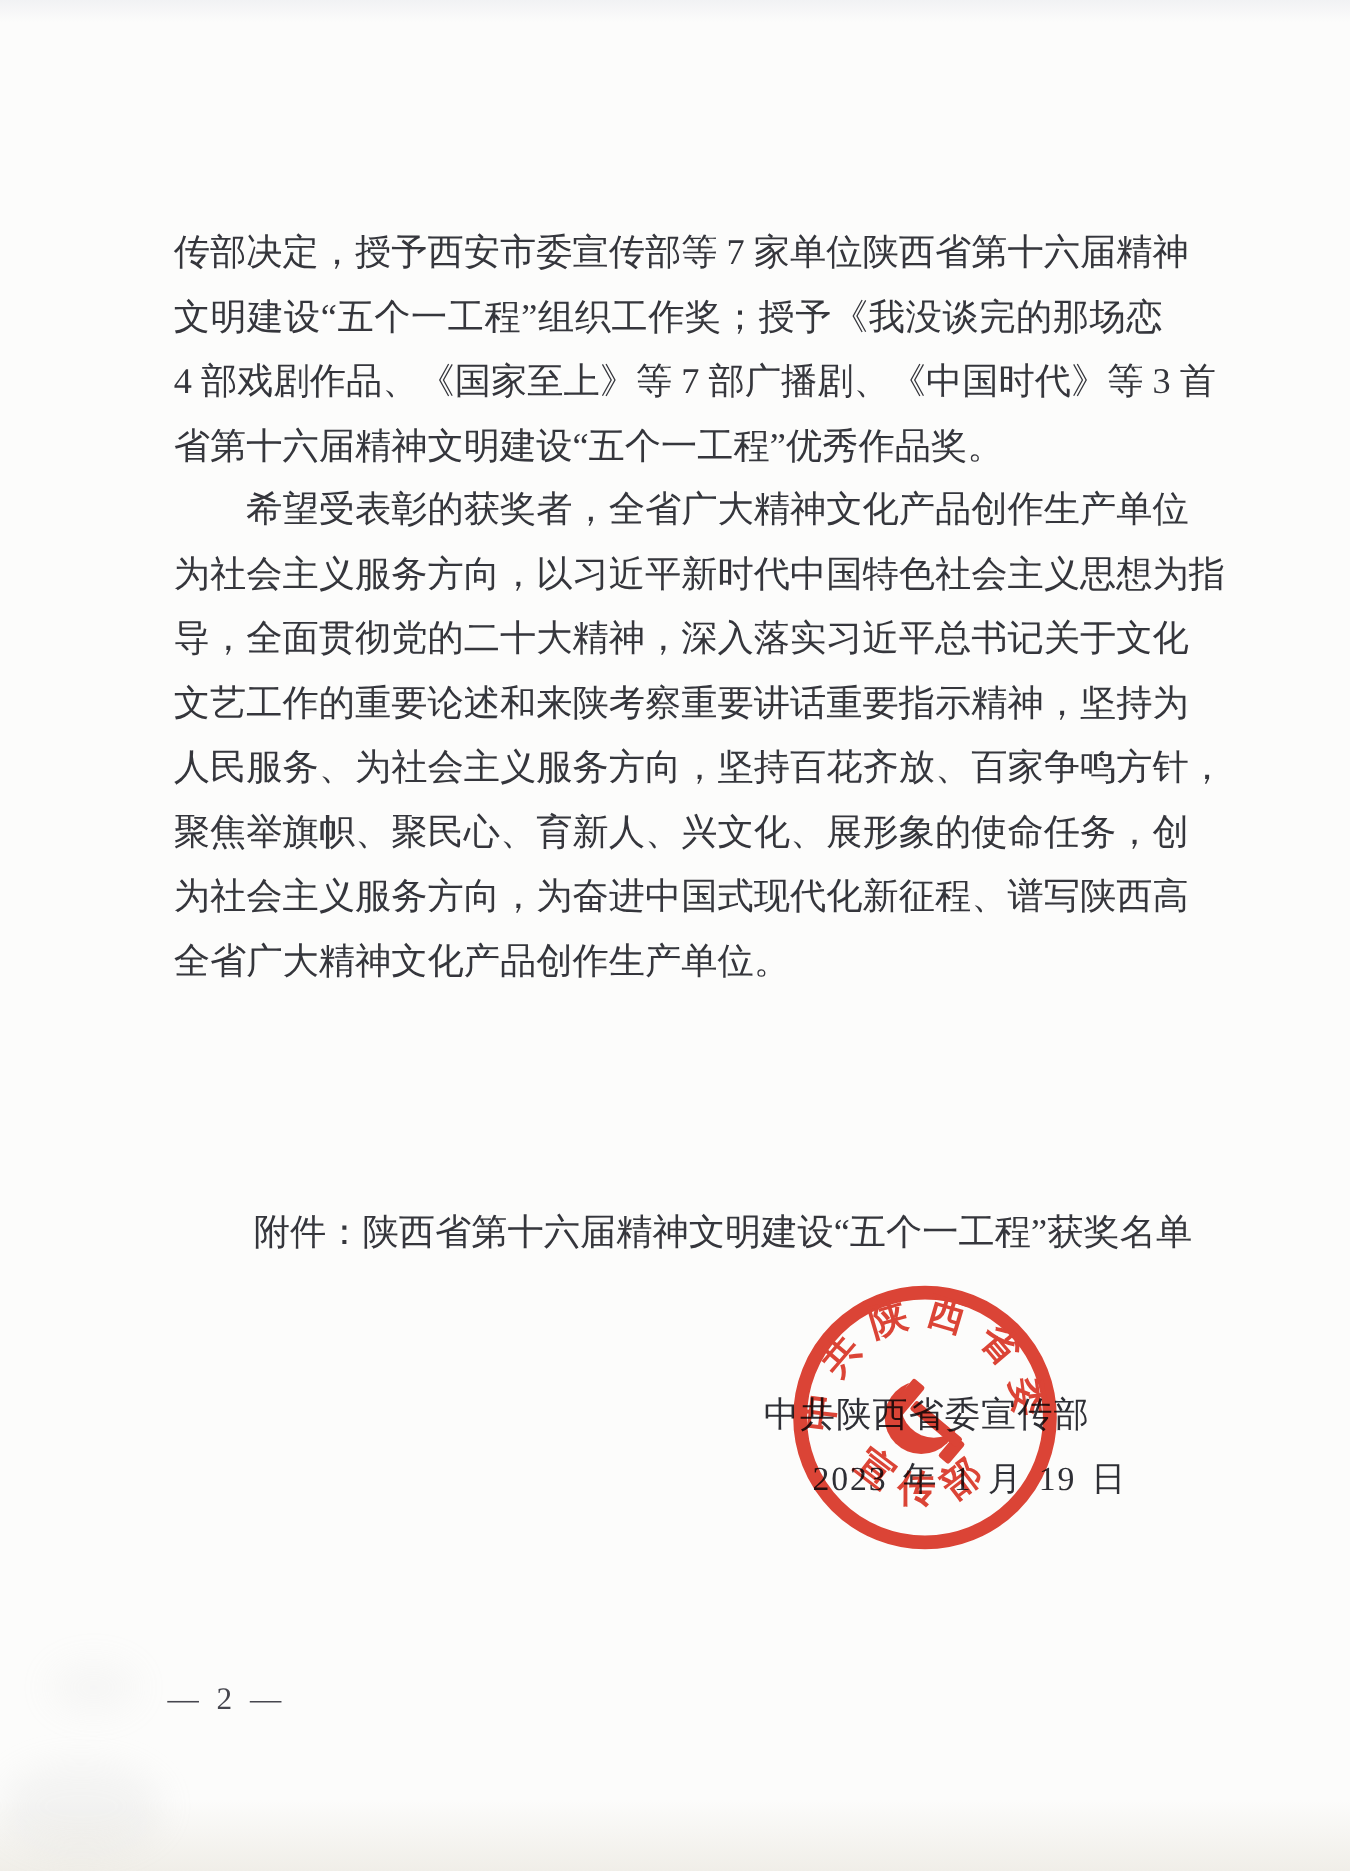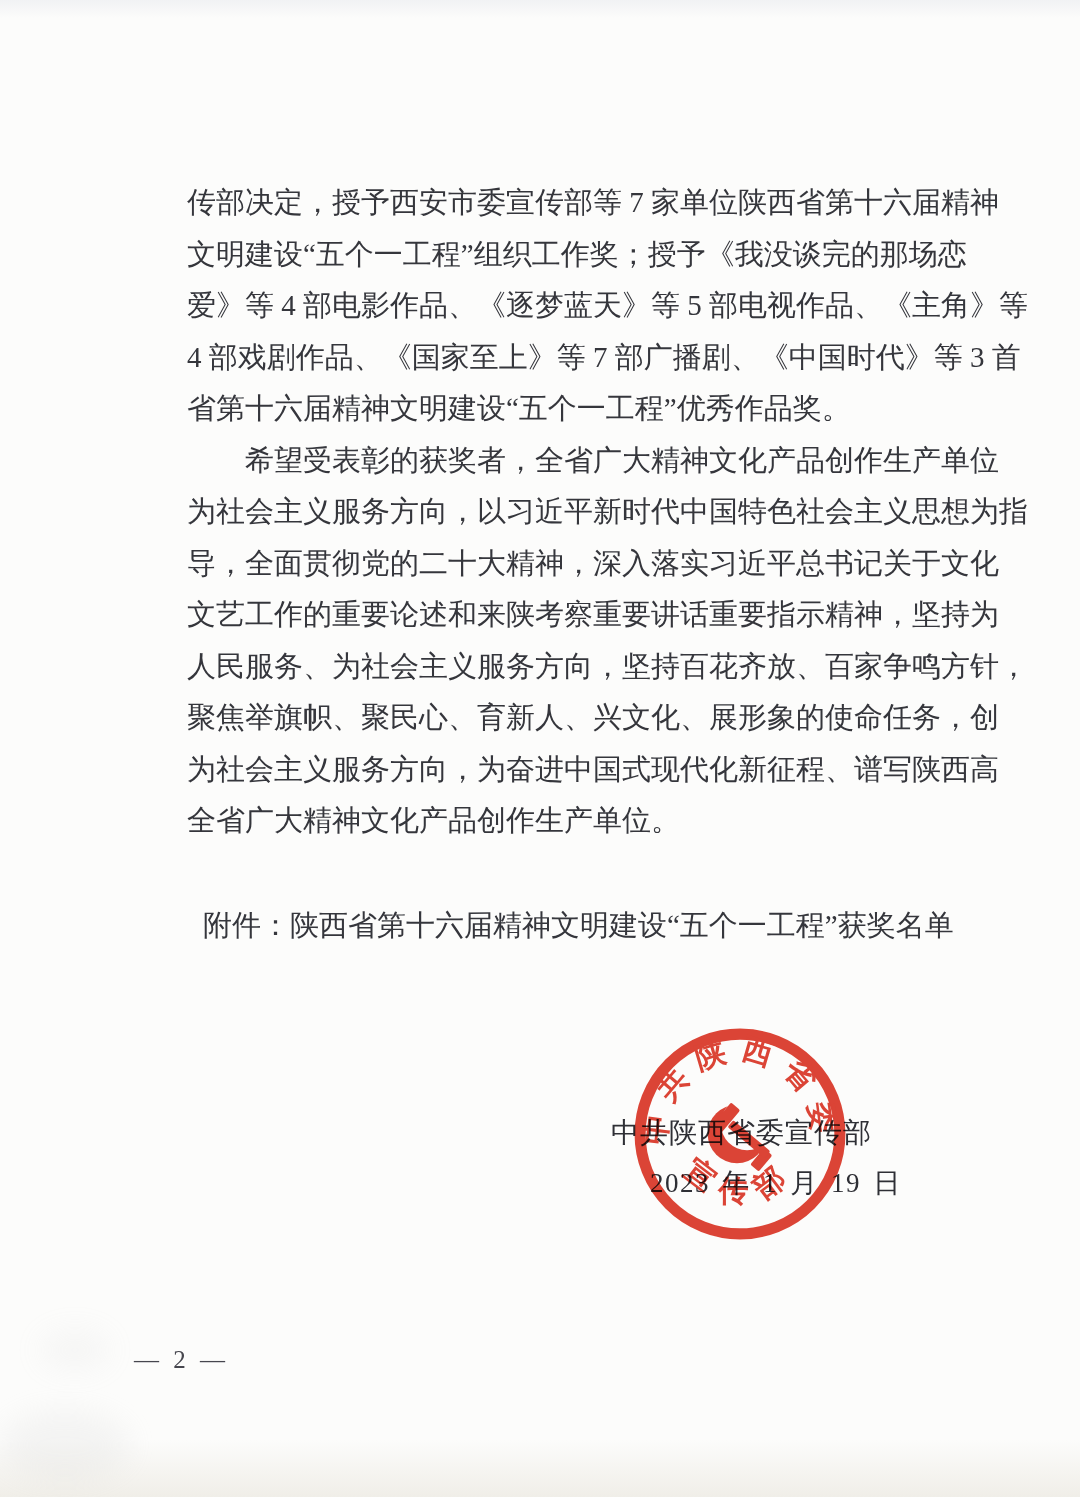--- a/index.html
+++ b/index.html
@@ -16,26 +16,25 @@
   
   .doc-lines{
     position:absolute;left:139px;top:177px;width:791px;
     color:#35363c;
     filter:blur(0.3px);
   }
   .line{
     height:51.5px;line-height:51.5px;font-size:29px;
     text-align:justify;text-align-last:justify;
     white-space:nowrap;
-    margin-left:48px;
   }
   .line.short{text-align-last:left;}
   
   .attachment{
-    position:absolute;left:139px;top:900px;width:860px;
+    position:absolute;left:139px;top:961px;width:860px;
     padding-left:64px;
     font-size:29px;line-height:51px;color:#35363c;
     filter:blur(0.3px);white-space:nowrap;
   }
   
   .sig-org{
     position:absolute;left:611px;top:1112px;
     font-size:28px;line-height:42px;letter-spacing:1px;
     color:#2e2f35;filter:blur(0.3px);white-space:nowrap;
     z-index:3;
@@ -71,21 +70,20 @@
   .smudge.s2{left:0px;top:1410px;width:130px;height:70px;opacity:0.16;}
 </style>
 </head>
 <body>
 
 <div class="page">
 
   <div class="doc-lines">
     <div class="line">传部决定，授予西安市委宣传部等 7 家单位陕西省第十六届精神</div>
     <div class="line">文明建设“五个一工程”组织工作奖；授予《我没谈完的那场恋</div>
-    <div class="line">爱》等 4 部电影作品、《逐梦蓝天》等 5 部电视作品、《主角》等</div>
     <div class="line">4 部戏剧作品、《国家至上》等 7 部广播剧、《中国时代》等 3 首</div>
     <div class="line short">省第十六届精神文明建设“五个一工程”优秀作品奖。</div>
     <div class="line">　　希望受表彰的获奖者，全省广大精神文化产品创作生产单位</div>
     <div class="line">为社会主义服务方向，以习近平新时代中国特色社会主义思想为指</div>
     <div class="line">导，全面贯彻党的二十大精神，深入落实习近平总书记关于文化</div>
     <div class="line">文艺工作的重要论述和来陕考察重要讲话重要指示精神，坚持为</div>
     <div class="line">人民服务、为社会主义服务方向，坚持百花齐放、百家争鸣方针，</div>
     <div class="line">聚焦举旗帜、聚民心、育新人、兴文化、展形象的使命任务，创</div>
     <div class="line">为社会主义服务方向，为奋进中国式现代化新征程、谱写陕西高</div>
     <div class="line short">全省广大精神文化产品创作生产单位。</div>

